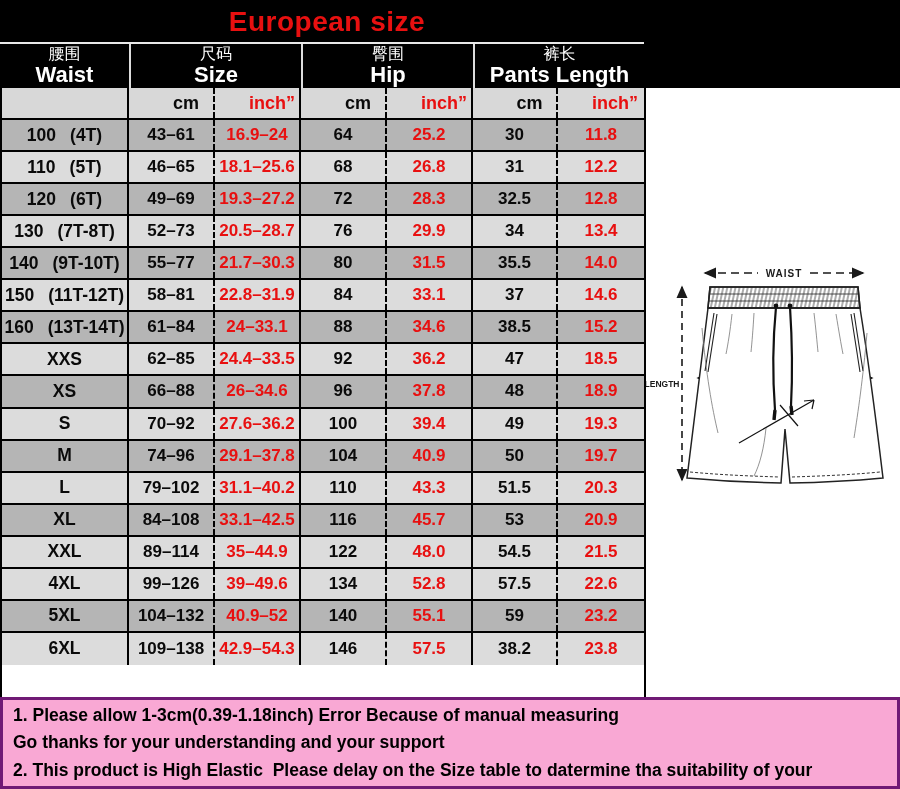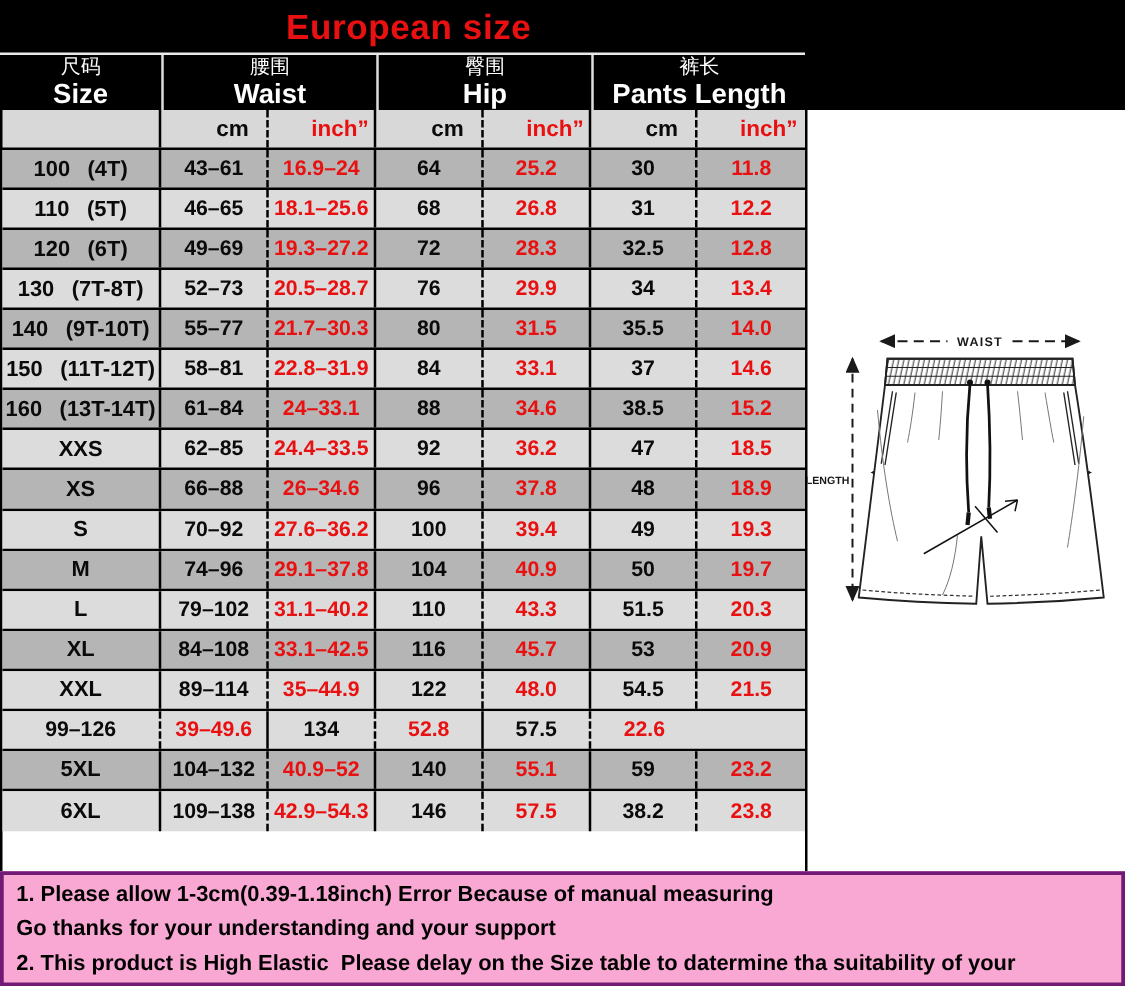--- a/index.html
+++ b/index.html
@@ -55,26 +55,26 @@
 </head>
 <body>
 
 <div class="stage" style="--red: #e81010; --row-dark: #b5b5b5; --row-light: #dcdcdc;">
 
   <div class="header-band">
     <div class="main-title">European size</div>
     <div class="title-rule"></div>
     <div class="col-heads">
       <div class="col-head">
+        <span class="zh">腰围</span>
+        <span class="en">Waist</span>
+      </div>
+      <div class="col-head">
         <span class="zh">尺码</span>
         <span class="en">Size</span>
-      </div>
-      <div class="col-head">
-        <span class="zh">腰围</span>
-        <span class="en">Waist</span>
       </div>
       <div class="col-head">
         <span class="zh">臀围</span>
         <span class="en">Hip</span>
       </div>
       <div class="col-head">
         <span class="zh">裤长</span>
         <span class="en">Pants Length</span>
       </div>
     </div>
@@ -268,20 +268,24 @@
       <div class="td sep-dash">89–114</div>
       <div class="td sep-solid red">35–44.9</div>
       <div class="td sep-dash">122</div>
       <div class="td sep-solid red">48.0</div>
       <div class="td sep-dash">54.5</div>
       <div class="td red">21.5</div>
     </div>
 
 
     <div class="tr row-light">
+      <div class="td sep-solid size-cell">
+        <span class="size-label">4XL</span>
+
+      </div>
       <div class="td sep-dash">99–126</div>
       <div class="td sep-solid red">39–49.6</div>
       <div class="td sep-dash">134</div>
       <div class="td sep-solid red">52.8</div>
       <div class="td sep-dash">57.5</div>
       <div class="td red">22.6</div>
     </div>
 
     <div class="tr row-dark">
       <div class="td sep-solid size-cell">

